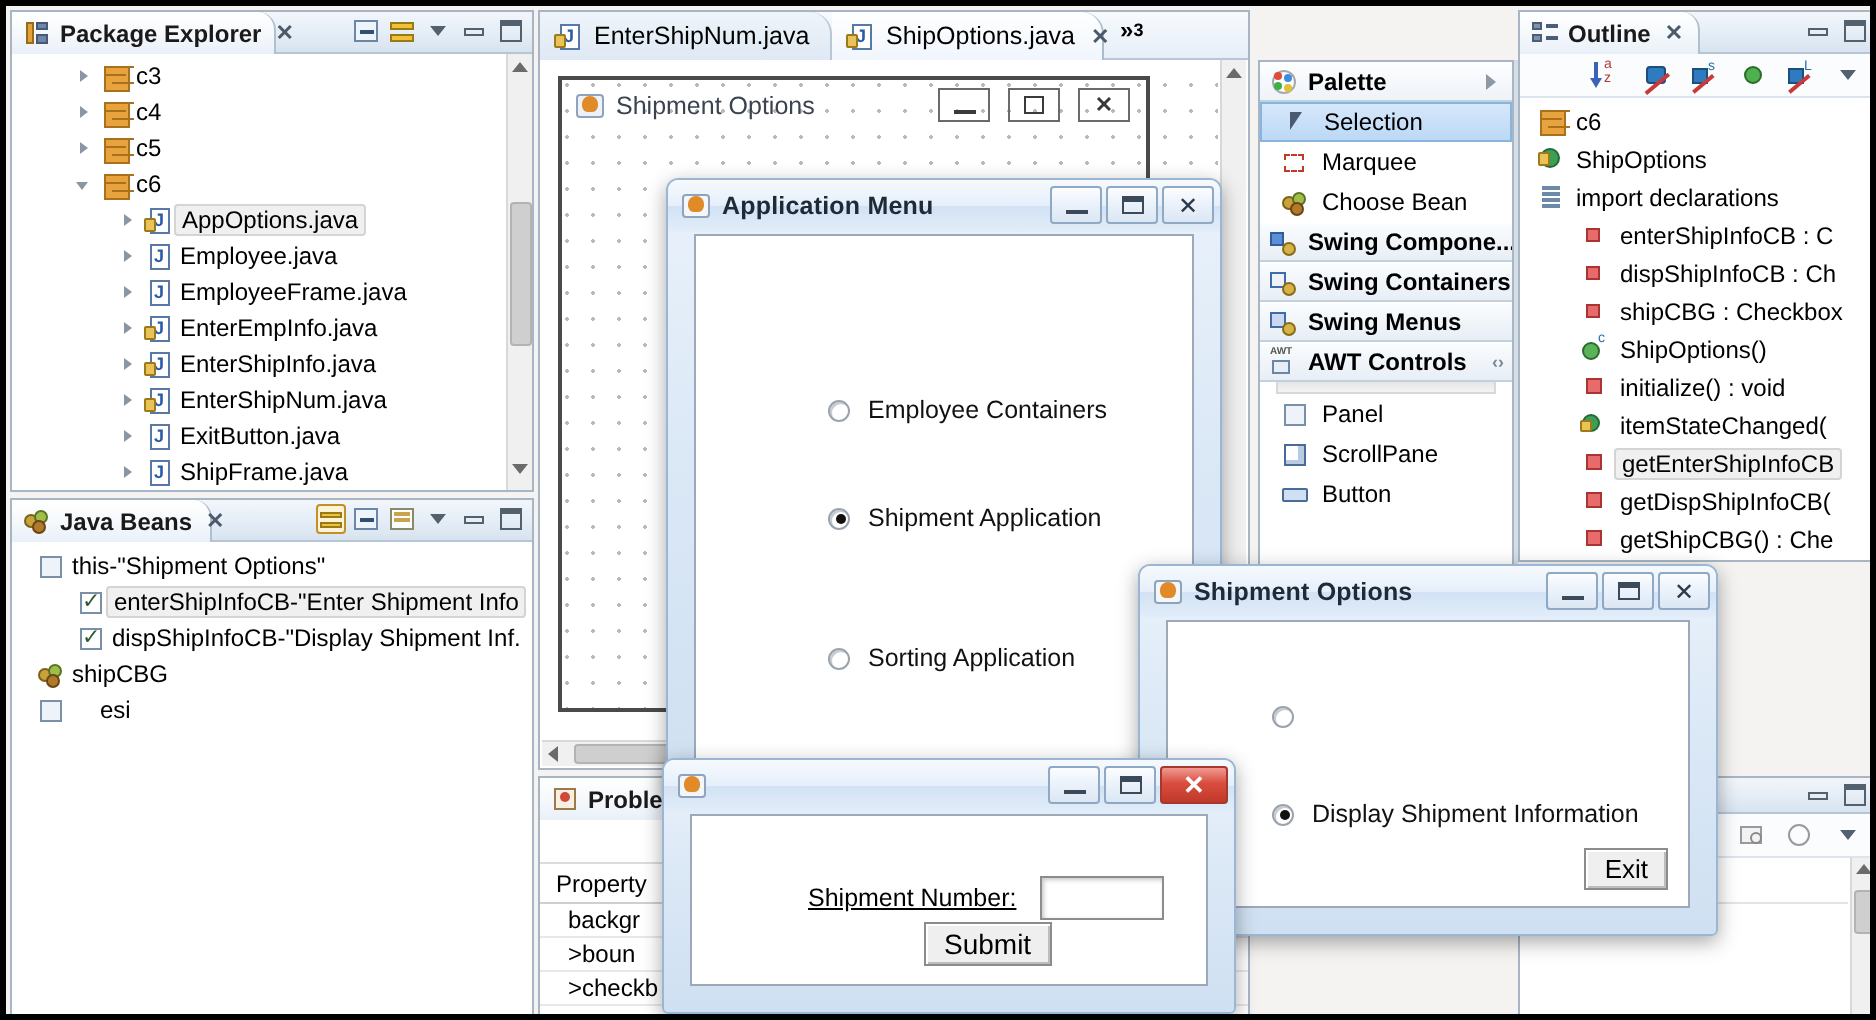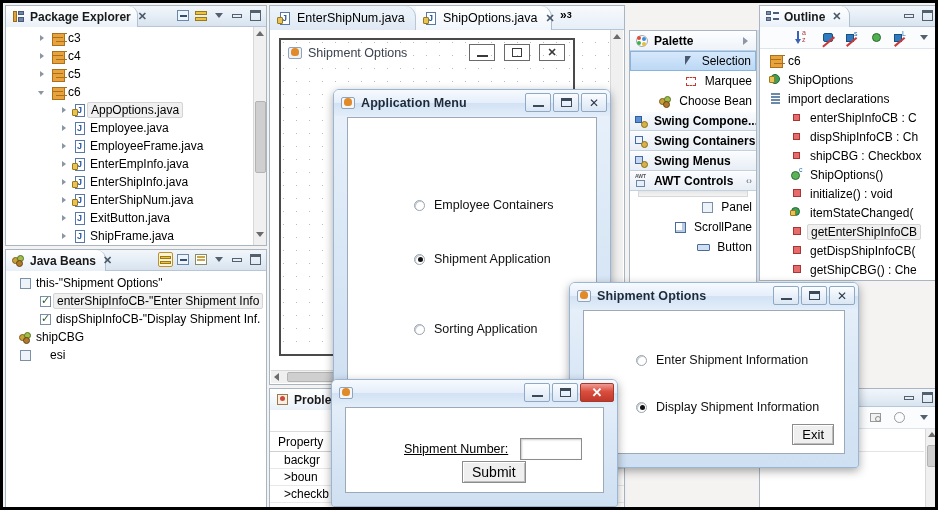--- a/index.html
+++ b/index.html
@@ -103,21 +103,21 @@
      box-shadow: inset 1px 1px 0 #fff, inset -1px -1px 0 #bdbdbd; }
   .swinput { border:1px solid #8c8c8c; background:#fff; height:22px; width:62px;
      box-shadow: inset 1px 1px 2px #c9c9c9;}
 
   
   .palhdr { display:flex; align-items:center; gap:5px; height:20px; padding:0 4px;
       background: linear-gradient(to bottom,#fdfeff,#eef3f9); border-bottom:1px solid #c3d0de; font-weight:bold; font-size:12px;}
   .palgroup { display:flex; align-items:center; gap:5px; height:20px; padding:0 4px;
       background: linear-gradient(to bottom,#fafcfe,#e8eef6); border-top:1px solid #fff; border-bottom:1px solid #c3d0de;
       font-weight:bold; font-size:12px; white-space:nowrap;}
-  .palitem { display:flex; align-items:center; gap:6px; height:20px; padding:0 4px 0 10px; font-size:12px; white-space:nowrap;justify-content:flex-end;}
+  .palitem { display:flex; align-items:center; gap:6px; height:20px; padding:0 4px 0 10px; font-size:12px; white-space:nowrap;}
   .palitem.selected { background: linear-gradient(to bottom,#d6e8fb,#bcd8f5); border:1px solid #8ab4e0;}
 
   
   .orow { height:19px; display:flex; align-items:center; gap:5px; white-space:nowrap; font-size:12px; padding-left:6px;}
   .sq-red{ width:8px;height:8px;background:#e86b6b;border:1px solid #a33; }
   .sq-redsm{ width:7px;height:7px;background:#e86b6b;border:1px solid #a33; }
   .ci-green{ width:9px;height:9px;border-radius:50%;background:#59b359;border:1px solid #2d6b2d;}
 
   
   .vscroll { position:absolute; right:0; top:0; bottom:0; width:13px; background:#f0f0f0; border-left:1px solid #d8d8d8;}
@@ -749,21 +749,20 @@
               <span class="mx">
                 <i></i>
               </span>
             </span>
         <span class="wb closebtn" style="font-size:12px;">✕</span>
       </span>
     </div>
     <div class="wbody" style="top:27px; left:6px; right:6px; bottom:6px;">
       <div class="radio" style="left:52px; top:42px;">
         <span class="rd"></span>
-        <span>Enter Shipment Information</span>
       </div>
       <div class="radio" style="left:52px; top:89px;">
         <span class="rd on"></span>
         <span>Display Shipment Information</span>
       </div>
       <button class="swbtn" style="position:absolute; right:10px; bottom:8px; font-family:'Liberation Sans',sans-serif;">Exit</button>
     </div>
   </div>
 
   <div class="win" style="left:328px; top:376px; width:287px; height:128px;">

